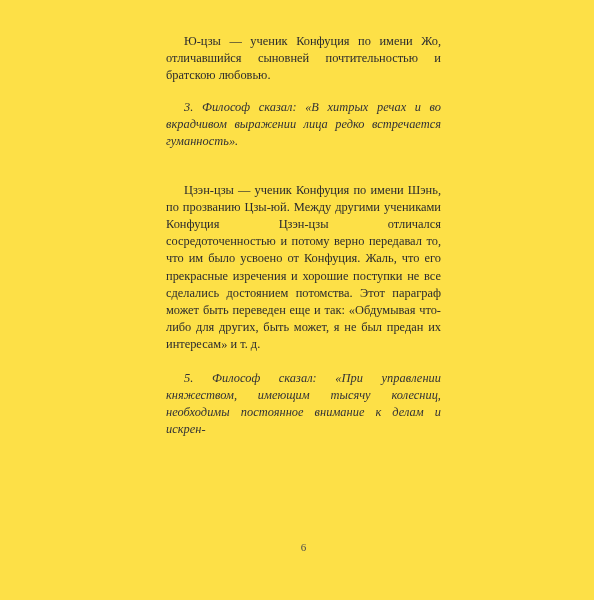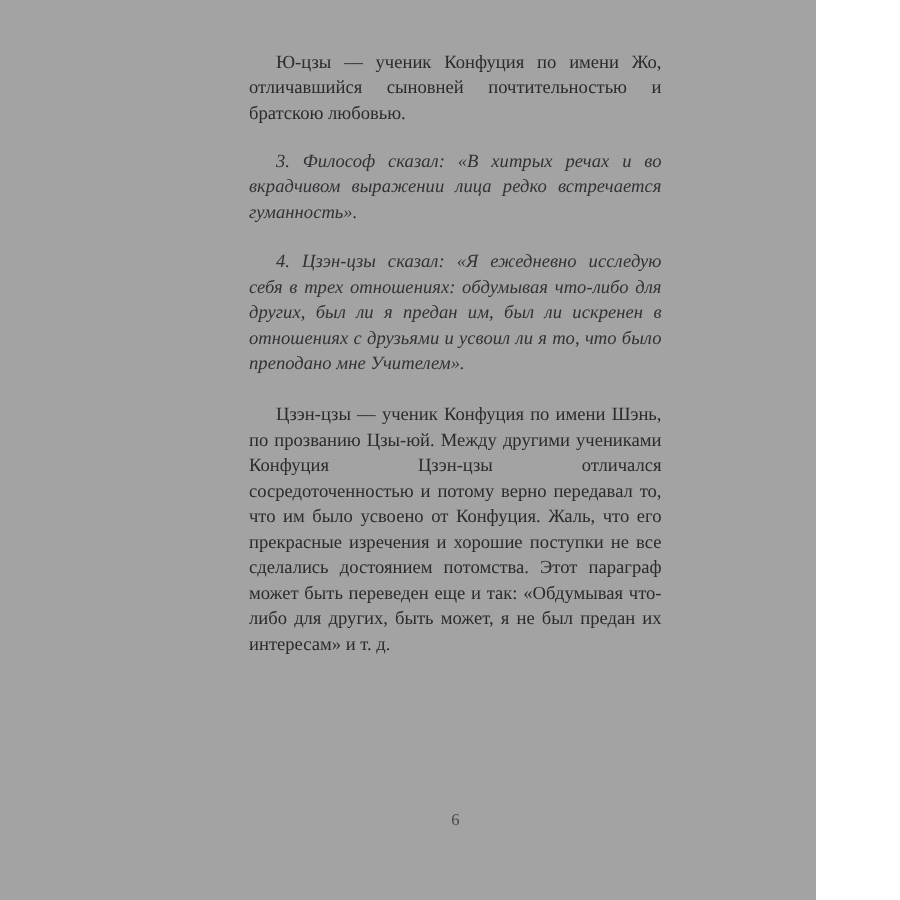--- a/index.html
+++ b/index.html
@@ -8,23 +8,23 @@
   }
   body {
     width: 600px;
     height: 600px;
     background: #ffffff;
     font-family: "Liberation Serif", "DejaVu Serif", serif;
     overflow: hidden;
   }
   .page {
     position: relative;
-    width: 544px;
+    width: 594px;
     height: 600px;
-    background: #a3a3a3;
+    background: #fde047;
   }
   .text-block {
     position: absolute;
     left: 166px;
     top: 33px;
     width: 275px;
   }
   .para {
     margin: 0;
     font-size: 12.4px;
@@ -73,26 +73,26 @@
 
     <p class="para roman">Ю-цзы — ученик Конфуция по имени Жо, отличавшийся сыновней почтительностью и братскою любовью.</p>
 
 
     <div class="gap-section"></div>
 
     <p class="para italic">3. Философ сказал: «В хитрых речах и во вкрадчивом выражении лица редко встречается гуманность».</p>
 
     <div class="gap-section-b"></div>
 
-    <p class="para italic">4. Цзэн-цзы сказал: «Я ежедневно исследую себя в трех отношениях: обдумывая что-либо для других, был ли я предан им, был ли искренен в отношениях с друзьями и усвоил ли я то, что было преподано мне Учителем».</p>
 
     <div class="gap-section-b"></div>
 
     <p class="para roman">Цзэн-цзы — ученик Конфуция по имени Шэнь, по прозванию Цзы-юй. Между другими учениками Конфуция Цзэн-цзы отличался сосредоточенностью и потому верно передавал то, что им было усвоено от Конфуция. Жаль, что его прекрасные изречения и хорошие поступки не все сделались достоянием потомства. Этот параграф может быть переведен еще и так: «Обдумывая что-либо для других, быть может, я не был предан их интересам» и т. д.</p>
 
     <div class="gap-section-c"></div>
 
+    <p class="para italic">5. Философ сказал: «При управлении княжеством, имеющим тысячу колесниц, необходимы постоянное внимание к делам и искрен-</p>
 
   </div>
 
   <div class="page-number">6</div>
 
 </div>
 
 </body></html>

